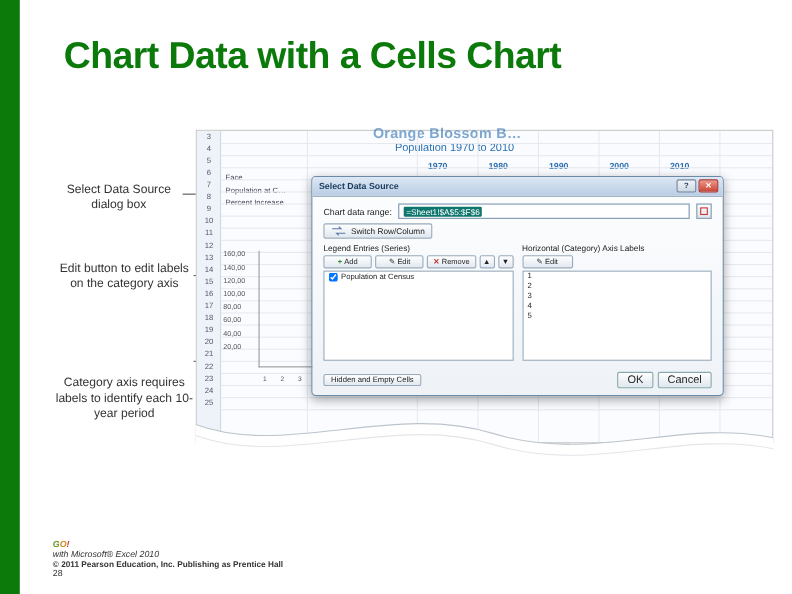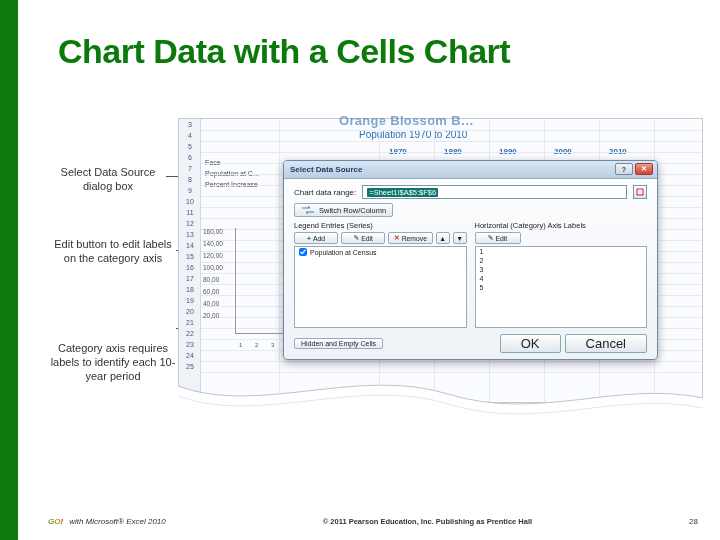--- a/index.html
+++ b/index.html
@@ -42,36 +42,36 @@
   .dialog .col { flex: 1; }
   .dialog .colhdr { font-size: 7.5px; margin-bottom: 2px; }
   .dialog .btnrow { display: flex; gap: 3px; margin-bottom: 2px; }
   .dialog .smbtn { flex:1; border: 1px solid #9ab; border-radius:2px; background: linear-gradient(#fefefe,#e2e9f1); font-size: 6.8px; padding: 1px 2px; display:flex; align-items:center; justify-content:center; gap:2px; white-space: nowrap; }
   .dialog .listbox { border: 1px solid #9ab; background: #fff; height: 82px; overflow: hidden; }
   .dialog .listbox .li { font-size: 7px; padding: 1px 4px; display:flex; align-items:center; gap:3px; }
   .dialog .listbox .li input { width:8px; height:8px; }
   .dialog .footer { position: absolute; left: 10px; right: 10px; bottom: 6px; display: flex; align-items: center; }
   .dialog .footer .hid { border: 1px solid #9ab; border-radius:2px; background: linear-gradient(#fefefe,#e2e9f1); font-size: 7px; padding: 1px 6px; }
   .dialog .footer .spacer { flex:1; }
-  .dialog .footer .act { border: 1px solid #8aa; border-radius:2px; background: linear-gradient(#fefefe,#dfe7ef); font-size: 13px; padding: 1px 20px; margin-left: 4px; }
+  .dialog .footer .act { border: 1px solid #8aa; border-radius:2px; background: linear-gradient(#fefefe,#dfe7ef); font-size: 10px; padding: 1px 8px; margin-left: 4px; }
   
   .minichart { position: absolute; top: 110px; left: 155px; width: 110px; height: 120px; font-size: 6.5px; color: #555; }
   .minichart .yt { position:absolute; left:0; }
   .minichart .axis { position:absolute; left:32px; top:0; bottom:14px; right:0; border-left:1px solid #999; border-bottom:1px solid #999; }
   .minichart .xl { position:absolute; bottom:0; font-size:6px; }
   
   .leader { position: absolute; height: 0; border-top: 1px solid #555; }
   .l1 { top: 58px; left: 118px; width: 120px; }
   .l2 { top: 132px; left: 128px; width: 255px; }
   .l2b { top: 132px; left: 383px; width: 0; height: 8px; border-left:1px solid #555; }
   .l3a { top: 210px; left: 128px; width: 40px; }
   .l3b { top: 210px; left: 168px; width: 0; height: 62px; border-left:1px solid #555; border-top:none; }
   .l3c { top: 272px; left: 168px; width: 60px; }
   
-  .footbar { position: absolute; bottom: 14px; left: 30px; right: 22px; font-size: 8px; color: #333; display: flex; align-items: flex-start; }
+  .footbar { position: absolute; bottom: 14px; left: 30px; right: 22px; font-size: 8px; color: #333; display: flex; align-items: flex-start; flex-direction: column; }
   .footbar .logo { font-weight: bold; font-style: italic; margin-right: 6px; }
   .footbar .g { color:#6a9a2f; } .footbar .o { color:#d88a1a; } .footbar .ex { color:#c2372f; }
   .footbar .mid { flex:1; text-align:center; font-weight:bold; font-size:7.5px; }
   .footbar .pg { font-weight: normal; font-size:8px; }
 </style>
 </head>
 <body>
 
 <div class="slide">
   <div class="title">Chart Data with a Cells Chart</div>

